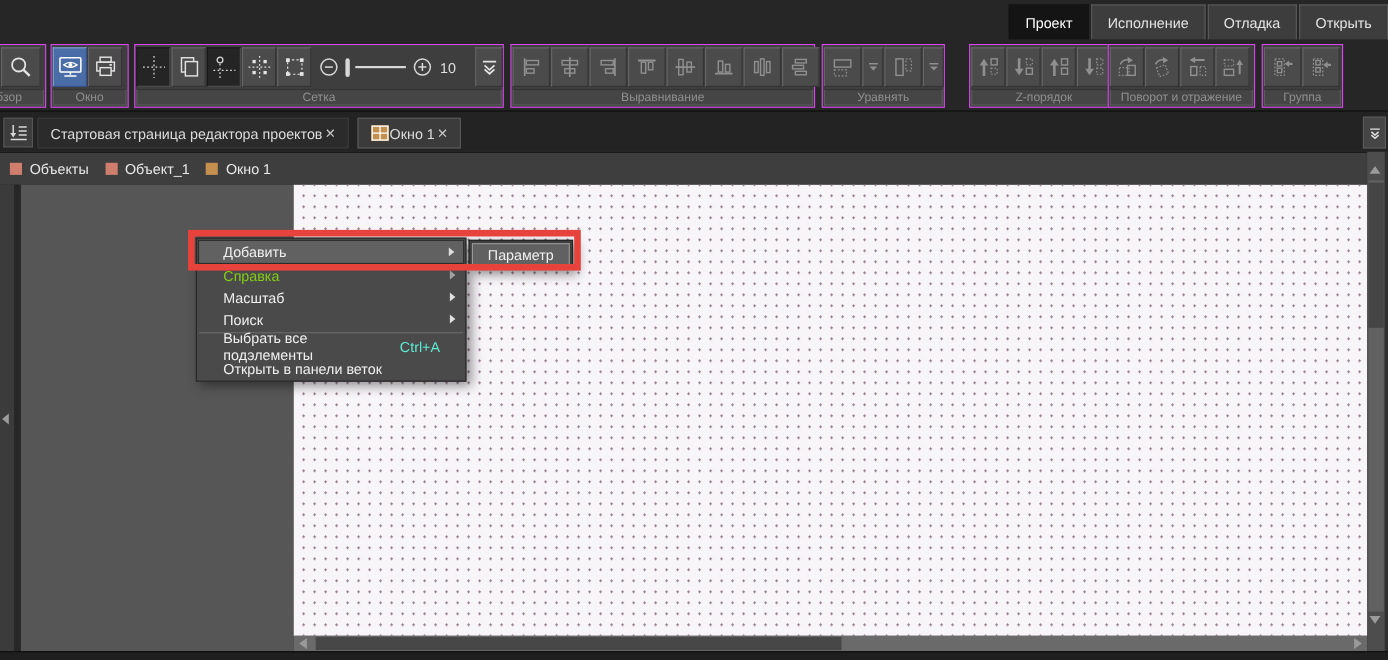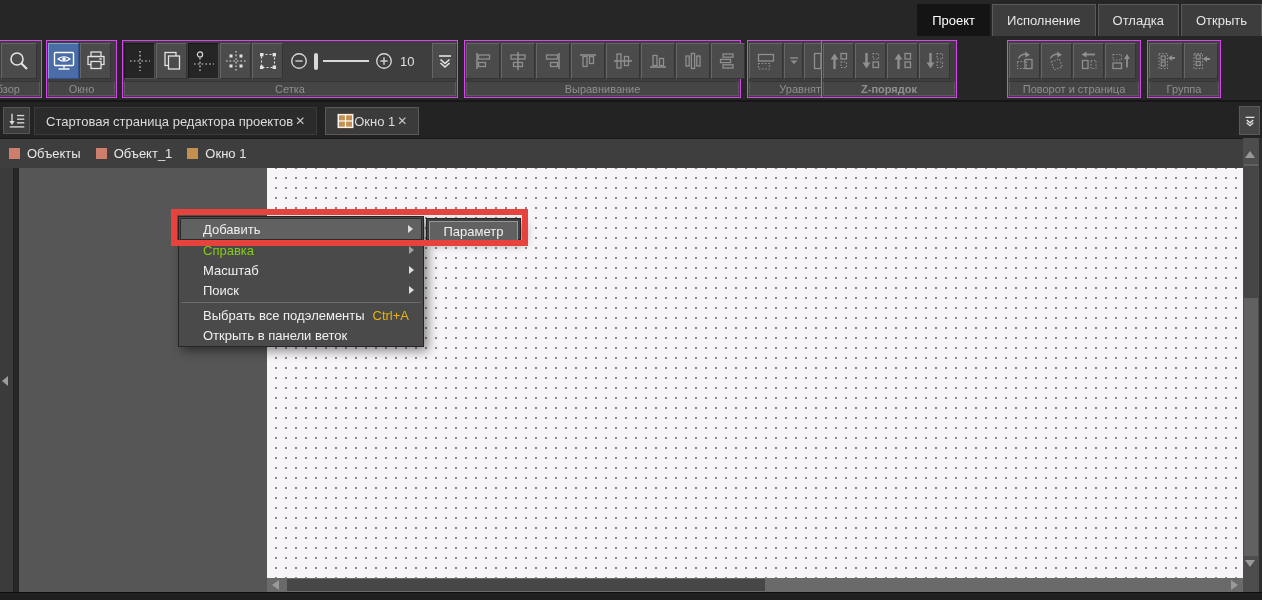--- a/index.html
+++ b/index.html
@@ -81,22 +81,22 @@
   
   .cmenu{position:absolute;left:178px;top:216px;width:246px;background:#4a4a4a;border:1px solid #252525;
          box-shadow:4px 4px 10px rgba(0,0,0,.45);padding:1px;box-sizing:border-box;font-size:13px;color:#f0f0f0;z-index:10;}
   .mi{height:20px;display:flex;align-items:center;padding-left:23px;box-sizing:border-box;}
   .mi.hl{height:22px;background:#616161;border:1px solid #2c2c2c;padding-left:22px;}
   .grow{flex:1;}
   .arr{width:0;height:0;border-left:5px solid #dedede;border-top:4px solid transparent;border-bottom:4px solid transparent;margin-right:8px;}
   .mi.dis{color:#84cc16;}
   .mi.dis .arr{border-left-color:#a2a2a2;}
   .msep{height:1px;background:#6b6b6b;margin:2px 1px;}
-  .mshort{margin-right:13px;color:#eab308;}
-  .smenu{position:absolute;left:426px;top:218px;width:95px;height:22px;background:#3f3f3f;border:1px solid #252525;
+  .mshort{margin-right:22px;color:#5eead4;}
+  .smenu{position:absolute;left:426px;top:218px;width:95px;height:27px;background:#3f3f3f;border:1px solid #252525;
          box-shadow:4px 4px 10px rgba(0,0,0,.45);box-sizing:border-box;z-index:10;}
   .smi{margin:2px;height:19px;background:#616161;border:1px solid #989898;color:#f0f0f0;font-size:13px;
        display:flex;align-items:center;justify-content:center;}
 
   
   .redbox{position:absolute;left:171px;top:209px;width:357px;height:37px;border:6px solid #e8423c;
           box-sizing:border-box;z-index:30;pointer-events:none;}
 </style>
 </head>
 <body>
@@ -353,21 +353,21 @@
               <svg width="14" height="14" viewBox="0 0 14 14">
                 <line x1="3" y1="4" x2="11" y2="4" stroke="#8f8f8f" stroke-width="1.4"></line>
                 <path d="M3.5 6.5 L7 10 L10.5 6.5 Z" fill="#8f8f8f"></path>
               </svg>
             </span>
           </div>
       </div>
       <div class="glabel">Уравнять</div>
     </div>
 
-    <div class="rgroup" style="left:821px;width:136px;font-weight:bold;">
+    <div class="rgroup" style="left:881px;width:136px;">
       <div class="rbtns">
         <div class="rb">
             <span>
               <svg width="22" height="22" viewBox="0 0 22 22">
                 <line x1="6.5" y1="19" x2="6.5" y2="8" stroke="#8f8f8f" stroke-width="2.4"></line>
                 <path d="M2.5 9.5 L6.5 3.5 L10.5 9.5 Z" fill="#8f8f8f"></path>
                 <rect x="13" y="3.5" width="5.5" height="5.5" fill="none" stroke="#8f8f8f" stroke-width="1.3"></rect>
                 <rect x="13" y="12" width="5.5" height="5.5" fill="none" stroke="#8f8f8f" stroke-width="1.1" stroke-dasharray="1.5 1.5"></rect>
               </svg>
             </span>
@@ -441,21 +441,21 @@
             <span>
               <svg width="22" height="22" viewBox="0 0 22 22">
                 <line x1="17" y1="17.5" x2="17" y2="6.5" stroke="#8f8f8f" stroke-width="1.8"></line>
                 <path d="M14 9 L17 4 L20 9 Z" fill="#8f8f8f"></path>
                 <rect x="3" y="4.5" width="8.5" height="5.5" fill="none" stroke="#8f8f8f" stroke-width="1.1" stroke-dasharray="1.5 1.5"></rect>
                 <rect x="3" y="13" width="8.5" height="5.5" fill="none" stroke="#8f8f8f" stroke-width="1.3"></rect>
               </svg>
             </span>
           </div>
       </div>
-      <div class="glabel">Поворот и страница</div>
+      <div class="glabel">Поворот и отражение</div>
     </div>
 
     <div class="rgroup" style="left:1147px;width:74px;">
       <div class="rbtns">
         <div class="rb w34">
             <span>
               <svg width="22" height="22" viewBox="0 0 22 22">
                 <rect x="4" y="3.5" width="8.5" height="15" fill="none" stroke="#8f8f8f" stroke-width="1.1" stroke-dasharray="1.6 1.6"></rect>
                 <rect x="6.2" y="6" width="4" height="4" fill="none" stroke="#8f8f8f" stroke-width="1.2"></rect>
                 <rect x="6.2" y="12" width="4" height="4" fill="none" stroke="#8f8f8f" stroke-width="1.2"></rect>

